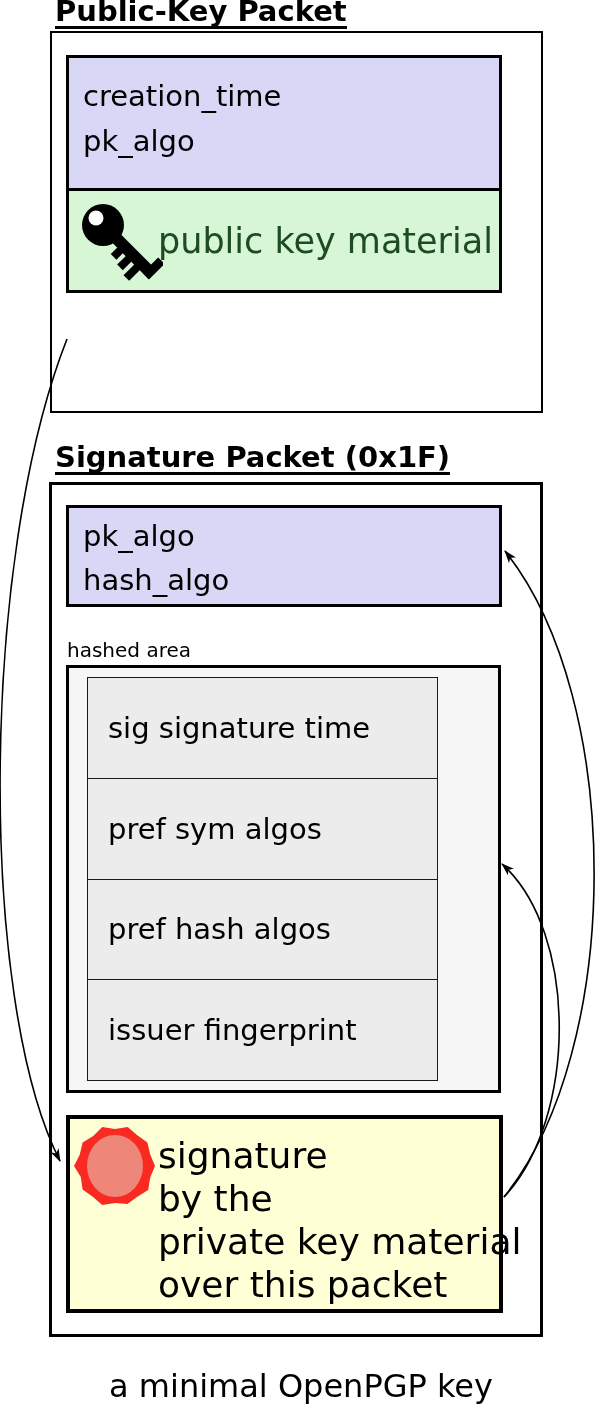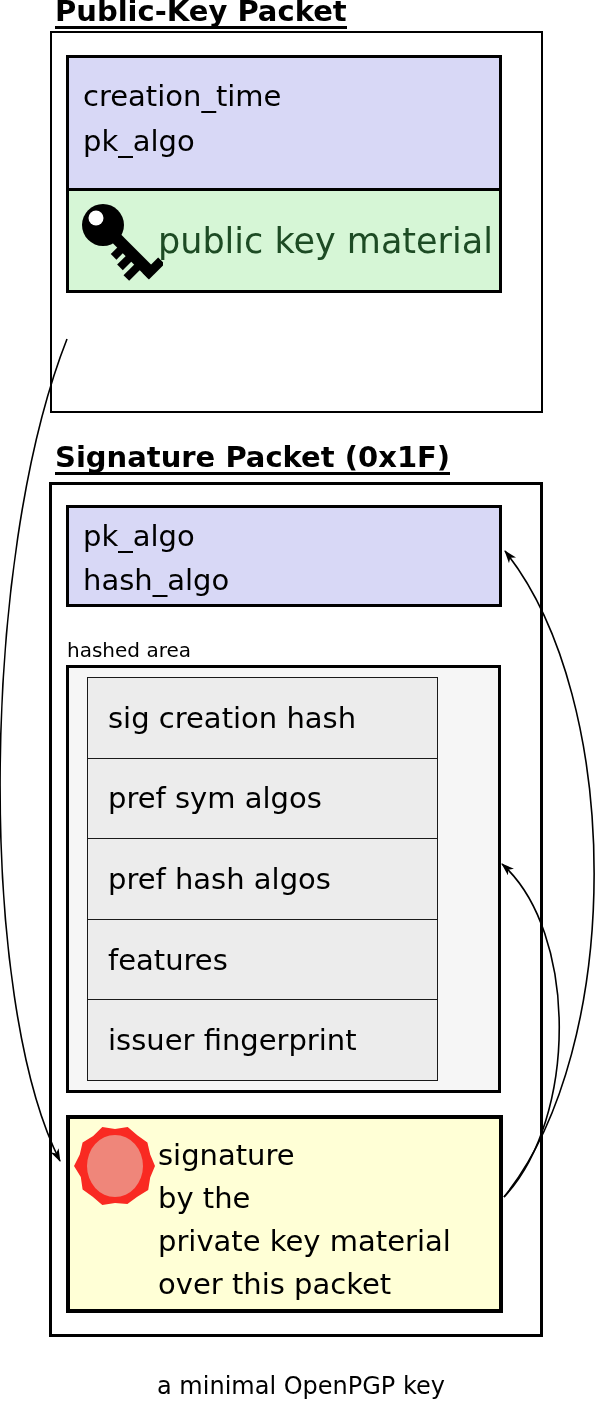--- a/index.html
+++ b/index.html
@@ -42,23 +42,23 @@
   }
   .subpacket-row{
     flex:1;display:flex;align-items:center;padding-left:20px;
     font-size:29px;border-top:1.5px solid #1a1a1a;white-space:nowrap;
   }
   .subpacket-row:first-child{border-top:none;}
   .sig-box{
     position:absolute;left:66px;top:1115px;width:437px;height:198px;
     background:var(--yellow);border:4.5px solid #000;box-sizing:border-box;
   }
-  .sig-lines{position:absolute;left:88px;top:15px;font-size:29px;line-height:43px;white-space:nowrap;}
+  .sig-lines{position:absolute;left:88px;top:15px;font-size:36px;line-height:43px;white-space:nowrap;}
   .seal-svg{position:absolute;left:2px;top:3px;}
-  .caption{position:absolute;left:0;top:1371px;width:602px;text-align:center;font-size:24px;line-height:30px;}
+  .caption{position:absolute;left:0;top:1371px;width:602px;text-align:center;font-size:32px;line-height:30px;}
   .arrows{position:absolute;left:0;top:0;width:602px;height:1406px;pointer-events:none;}
 </style>
 </head>
 <body>
 
 <div id="canvas" style="--lavender: #d8d8f6; --green: #d6f6d6; --green-text: #1d4b24; --yellow: #ffffd6; --rowgray: #ececec; --hashedbg: #f6f6f6;">
 
   <div class="title t1">Public-Key Packet</div>
 
   <div class="outer-box pk-outer"></div>
@@ -91,30 +91,27 @@
   <div class="field-box sig-algos">
     <div>pk_algo</div>
     <div>hash_algo</div>
   </div>
 
   <div class="hashed-label">hashed area</div>
 
   <div class="hashed-box">
     <div class="subpacket-table" id="subpacket-table">
         <div class="subpacket-row">
-          <span>sig creation hash</span>
+          <span>sig signature time</span>
         </div>
         <div class="subpacket-row">
           <span>pref sym algos</span>
         </div>
         <div class="subpacket-row">
           <span>pref hash algos</span>
-        </div>
-        <div class="subpacket-row">
-          <span>features</span>
         </div>
         <div class="subpacket-row">
           <span>issuer fingerprint</span>
         </div>
       </div>
   </div>
 
   <div class="sig-box">
     <svg class="seal-svg" width="86" height="88" viewBox="0 0 86 88">
       <path fill="#f92a22" d="M83,44 L78.2,55.4 L76.2,68.1 L65.3,74.7 L55.4,82 L43,81

